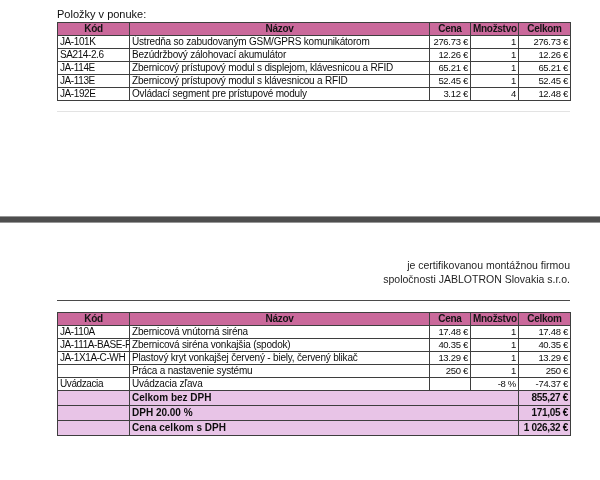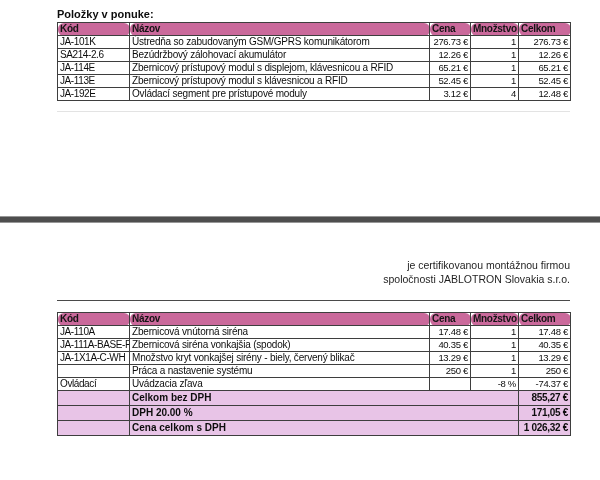--- a/index.html
+++ b/index.html
@@ -3,38 +3,38 @@
 <meta charset="utf-8">
 <style>
   html, body { margin:0; padding:0; }
   body {
     width:600px; height:480px; position:relative; background:#ffffff;
     font-family:"Liberation Sans", sans-serif; color:#111;
     overflow:hidden;
   }
   .doc-title {
     position:absolute; left:57px; top:8px;
-    font-size:11px; font-weight:bold; color:#0d0d0d;
+    font-size:11px; font-weight:normal; color:#0d0d0d;
   }
   table.items {
     position:absolute; left:57px; width:513px;
     border-collapse:collapse; table-layout:fixed;
     font-size:10px; color:#0d0d0d;
   }
   #table1 { top:22px; }
   #table2 { top:312px; }
   table.items th, table.items td {
     border:1px solid #3e3e3e; padding:0 2px;
     overflow:hidden; white-space:nowrap;
     height:12px; line-height:12px;
   }
   table.items th {
     background:var(--header-bg, #ca699b);
-    font-weight:bold; text-align:left;
-    font-size:10px; letter-spacing:-0.3px; color:#141414;border-radius:6px;
+    font-weight:bold; text-align:center;
+    font-size:10px; letter-spacing:-0.3px; color:#141414;
   }
   td.kod { text-align:left; letter-spacing:-0.4px; }
   td.nazov { text-align:left; letter-spacing:-0.2px; }
   td.num { text-align:right; font-size:9.5px; letter-spacing:-0.3px; }
   tr.sum td {
     background:var(--summary-bg, #e8c4e7);
     font-weight:bold; height:14px; line-height:14px;margin-top:26px;
   }
   tr.sum td.sum-label { text-align:left; font-size:10px; }
   tr.sum td.num { font-size:10px; }
@@ -156,34 +156,34 @@
     </tr>
     <tr>
       <td class="kod">JA-111A-BASE-RB</td>
       <td class="nazov">Zbernicová siréna vonkajšia (spodok)</td>
       <td class="num">40.35 €</td>
       <td class="num">1</td>
       <td class="num">40.35 €</td>
     </tr>
     <tr>
       <td class="kod">JA-1X1A-C-WH</td>
-      <td class="nazov">Množstvo kryt vonkajšej sirény - biely, červený blikač</td>
+      <td class="nazov">Plastový kryt vonkajšej červený - biely, červený blikač</td>
       <td class="num">13.29 €</td>
       <td class="num">1</td>
       <td class="num">13.29 €</td>
     </tr>
     <tr>
       <td class="kod"></td>
       <td class="nazov">Práca a nastavenie systému</td>
       <td class="num">250 €</td>
       <td class="num">1</td>
       <td class="num">250 €</td>
     </tr>
     <tr>
-      <td class="kod">Ovládací</td>
+      <td class="kod">Uvádzacia</td>
       <td class="nazov">Uvádzacia zľava</td>
       <td class="num"></td>
       <td class="num">-8 %</td>
       <td class="num">-74.37 €</td>
     </tr>
     <tr class="sum">
       <td></td>
       <td class="sum-label" colspan="3">Celkom bez DPH</td>
       <td class="num">855,27 €</td>
     </tr>

